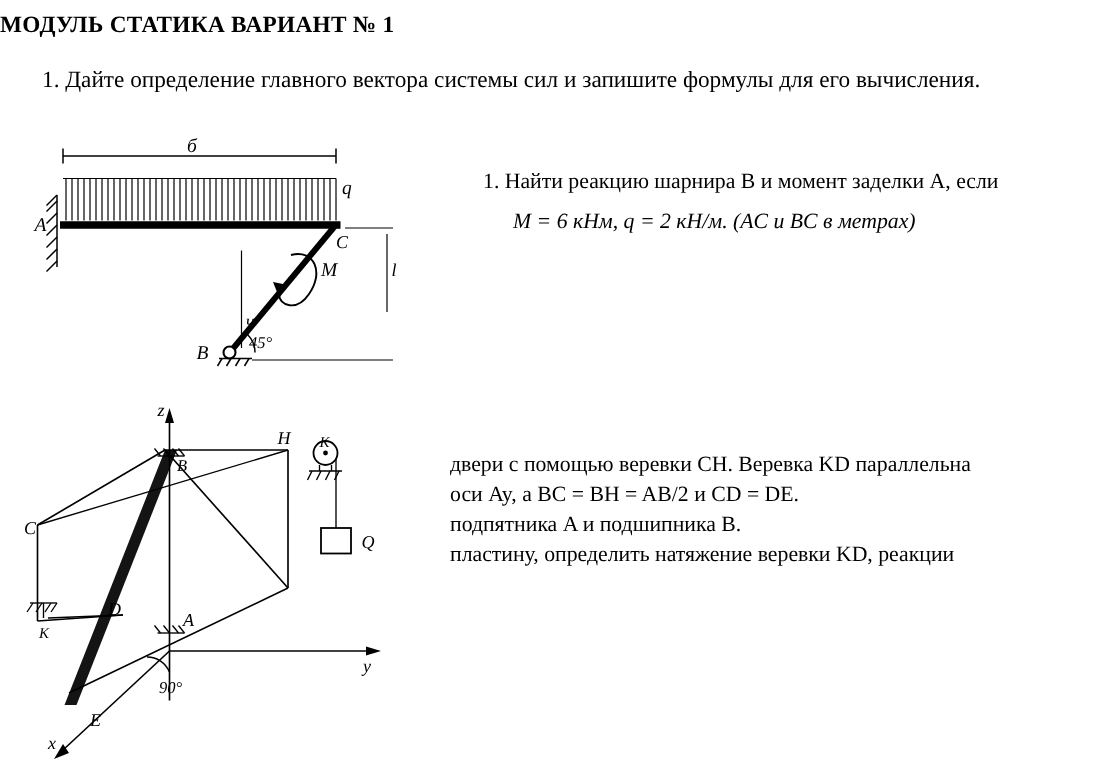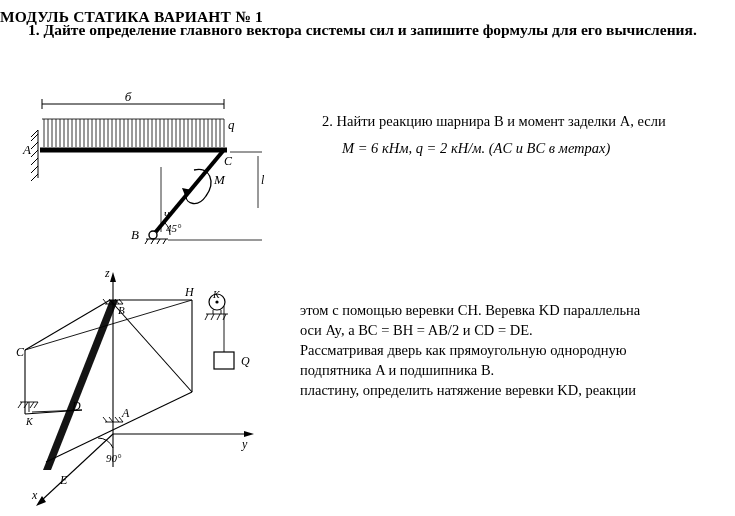--- a/index.html
+++ b/index.html
@@ -25,27 +25,26 @@
     top: 8px;
     left: 0;
     width: 735px;
     text-align: left;
     font-weight: bold;
     font-size: 15.5px;
     letter-spacing: 0.2px;
   }
   .q1 {
     position: absolute;
-    top: 20px;
+    top: 44px;
     left: 14px;
     width: 706px;
     font-size: 15.5px;
     line-height: 1.35;
     text-indent: 14px;
-    font-weight: bold;
   }
   .q2 {
     position: absolute;
     top: 111px;
     left: 310px;
     width: 420px;
     font-size: 14.5px;
     line-height: 1.45;
   }
   .q2 .ln1 { text-indent: 12px; }
@@ -79,28 +78,27 @@
 </head>
 <body>
 
 <div class="page">
 
   <div class="title">МОДУЛЬ СТАТИКА ВАРИАНТ № 1</div>
 
   <div class="q1">1. Дайте определение главного вектора системы сил  и запишите  формулы для его вычисления.</div>
 
   <div class="q2">
-    <div class="ln1">2. Найти реакцию шарнира B и момент заделки  A, если</div>
+    <div class="ln1">1. Найти реакцию шарнира B и момент заделки  A, если</div>
     <div class="ln2"><i>M = 6 кНм, q = 2 кН/м. (AC и BC в метрах)</i></div>
   </div>
 
   <div class="q3">
-    <div>этом с помощью веревки CH. Веревка KD параллельна</div>
+    <div>двери с помощью веревки CH. Веревка KD параллельна</div>
     <div>оси Ay, а BC = BH = AB/2 и CD = DE.</div>
-    <div>Рассматривая дверь как прямоугольную однородную</div>
     <div>подпятника A и подшипника B.</div>
     <div>пластину, определить натяжение веревки KD, реакции</div>
   </div>
 
   <svg id="fig-beam" class="fig" width="270" height="175" viewBox="0 0 270 175">
 
     <g stroke="#000" stroke-width="1">
       <line x1="20" y1="38" x2="20" y2="86"></line>
       <line x1="20" y1="42" x2="13" y2="49"></line>
       <line x1="20" y1="50" x2="13" y2="57"></line>

